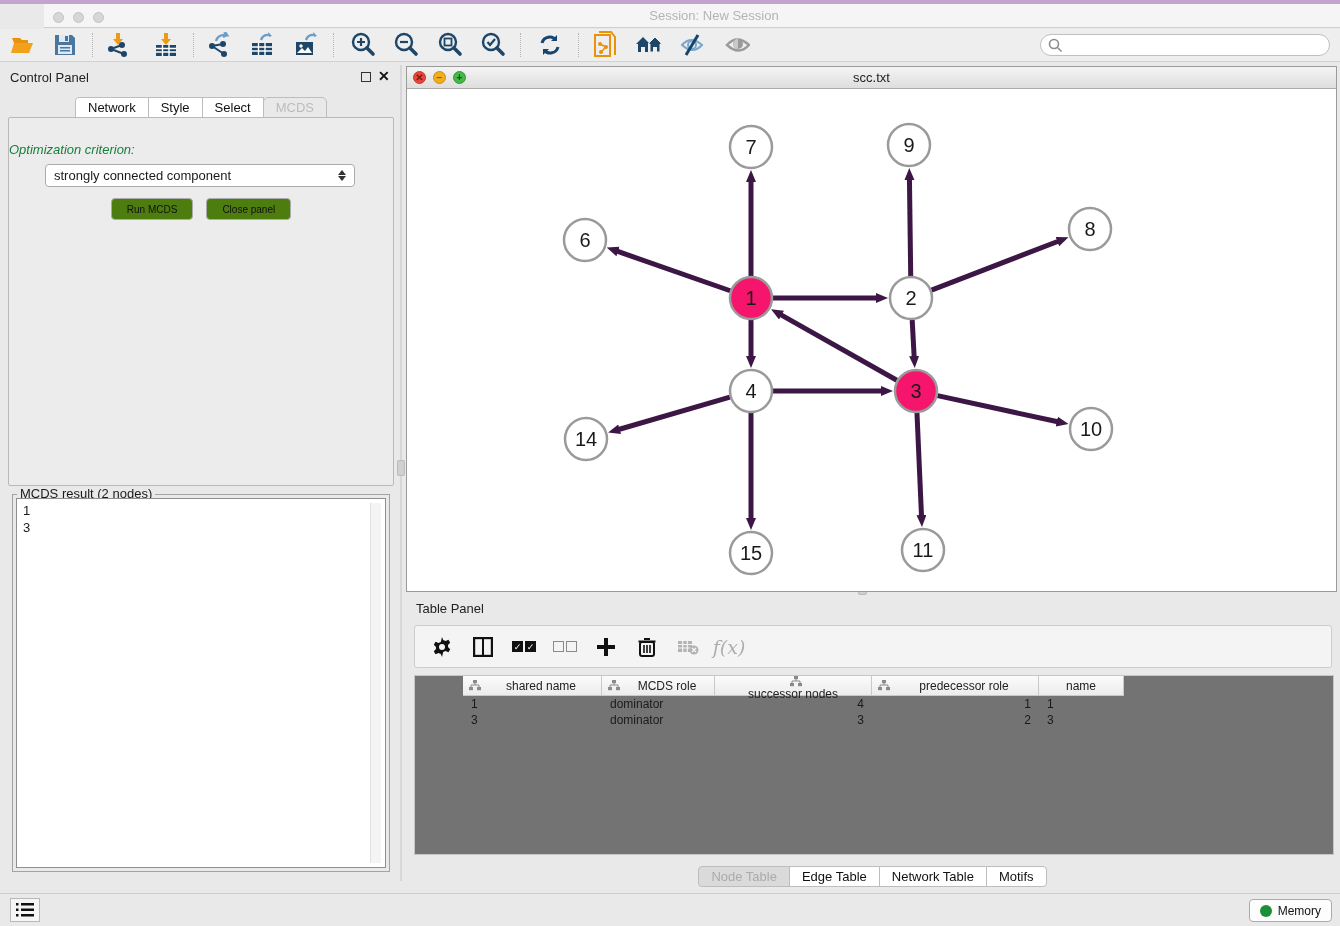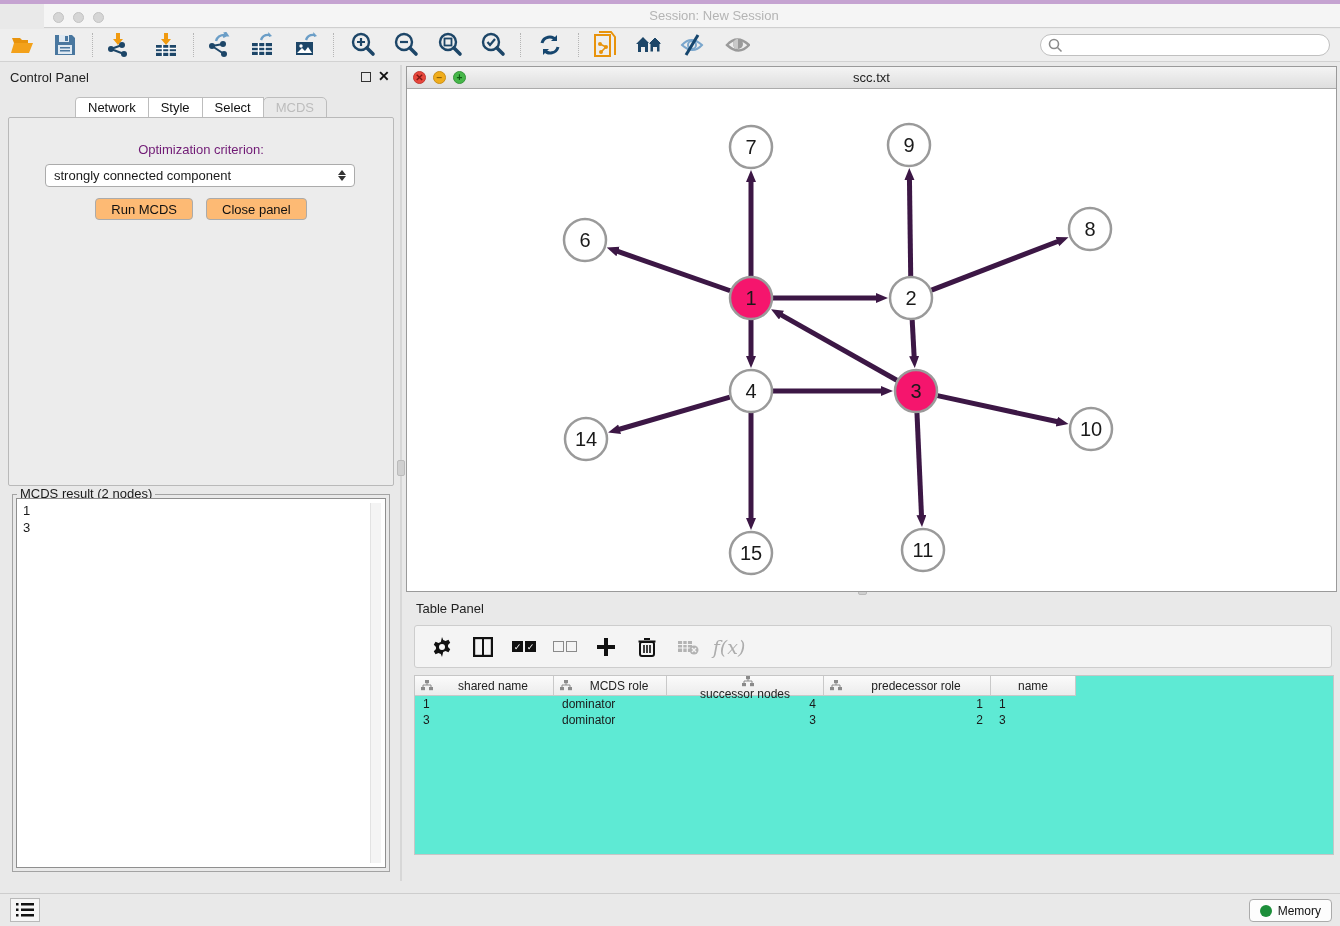--- a/index.html
+++ b/index.html
@@ -22,28 +22,28 @@
   .control-panel { position:absolute; left:0; top:65px; width:402px; height:816px; }
   .panel-head { position:absolute; left:0; top:5px; width:100%; height:18px;padding-left:36px; }
   .panel-head .ph-title { position:absolute; left:10px; top:0; font-size:13px; color:#222; }
   .win-float { position:absolute; top:2px; width:10px; height:10px; border:1.5px solid #333; }
   .win-close { position:absolute; top:-2px; font-size:14px; font-weight:bold; color:#111; }
   .cp-tabs { position:absolute; left:76px; top:32px; display:flex; }
   .tab { height:21px; border:1px solid #bdbdbd; background:#ffffff; color:#111; display:flex; align-items:center; justify-content:center; font-size:13px; padding:0 12px; margin-left:-1px; }
   .tab.first { border-radius:4px 0 0 0; }
   .tab.active { background:#e9e9e9; color:#bcbcbc; border-radius:5px 5px 0 0; }
   .cp-inset { position:absolute; left:8px; top:52px; width:386px; height:369px; background:#ececec; border:1px solid #b9b9b9; border-radius:2px; }
-  .opt-label { position:absolute; left:0; width:100%; top:24px; text-align:center; color:#701a75; }
+  .opt-label { position:absolute; left:0; width:100%; top:24px; text-align:left; color:#15803d;font-style:italic; }
   .criterion { position:absolute; left:36px; top:46px; width:310px; height:23px; background:#fff; border:1px solid #ababab; border-radius:4px; display:flex; align-items:center; padding:0 8px; }
   .criterion .chev { margin-left:auto; display:flex; flex-direction:column; gap:1px; }
   .chev i { width:0; height:0; border-left:4px solid transparent; border-right:4px solid transparent; display:block; }
   .chev .up { border-bottom:5px solid #333; }
   .chev .dn { border-top:5px solid #333; }
   .cp-buttons { position:absolute; left:0; top:80px; width:100%; display:flex; justify-content:center; gap:13px; }
-  .btn { background:#fdba74; border:1px solid #ababab; border-radius:4px; height:22px; padding:0 15px; font-size:13px; display:flex; align-items:center; color:#111; }
+  .btn { background:#4d7c0f; border:1px solid #ababab; border-radius:4px; height:22px; padding:0 15px; font-size:10px; display:flex; align-items:center; color:#111; }
   .result-box { position:absolute; left:12px; top:429px; width:378px; height:378px; border:1px solid #a3a3a3; }
   .result-area { position:absolute; left:3px; top:3px; right:3px; bottom:3px; background:#fff; border:1px solid #8f8f8f; padding:3px 6px; font-size:13px; line-height:17px; white-space:pre; }
   .result-scroll { position:absolute; right:4px; top:4px; bottom:4px; width:11px; background:#f4f4f4; border-left:1px solid #e2e2e2; }
 
   
   .v-split { position:absolute; left:400px; top:65px; width:2px; height:816px; background:#d7d7d7; }
   .v-grab { position:absolute; left:397px; top:460px; width:8px; height:16px; background:#d0d0d0; border:1px solid #bbb; border-radius:2px; }
   .h-grab { position:absolute; left:858px; top:589px; width:9px; height:6px; background:#d0d0d0; border:1px solid #bbb; border-radius:2px; }
 
   
@@ -58,21 +58,21 @@
 
   
   .table-panel { position:absolute; left:406px; top:596px; width:934px; height:294px; }
   .tp-head { position:absolute; left:0; top:5px; width:100%; height:18px; }
   .tp-head .ph-title { position:absolute; left:10px; top:0; color:#222; }
   .tp-toolbar { position:absolute; left:8px; top:29px; width:918px; height:43px; background:#f4f4f4; border:1px solid #cdcdcd; border-radius:3px; display:flex; align-items:center; padding-left:14px; gap:15px; }
   .tpi { display:flex; align-items:center; justify-content:center; width:26px; height:26px; }
   .cb { display:inline-block; width:11px; height:11px; border:1.5px solid #111; margin:0 1px; font-size:9px; line-height:10px; text-align:center; }
   .cb.checked { background:#111; color:#fff; }
   .fx { font-family:"DejaVu Serif", serif; font-style:italic; font-size:19px; color:#adadad; }
-  .tp-table { position:absolute; left:8px; top:79px; width:920px; height:180px; background:#5eead4; border:1px solid #c6c6c6; }
+  .tp-table { position:absolute; left:8px; top:79px; width:920px; height:180px; background:#737373; border:1px solid #c6c6c6;padding-left:48px; }
   .tp-header-row { display:flex; height:20px; }
   .th-cell { height:20px; background:linear-gradient(#fbfbfb,#ececec); border-right:1px solid #c9c9c9; border-bottom:1px solid #c9c9c9; display:flex; align-items:center; font-size:12px; color:#222; position:relative; }
   .th-cell .lbl { flex:1; text-align:center; }
   .th-icon { margin-left:6px; flex:none; }
   .tr-row { display:flex; height:16px; font-size:12px; }
   .td-cell { height:16px; padding:1px 8px 0 8px; overflow:hidden; }
   .tp-tabs { position:absolute; left:0; top:270px; width:100%; display:flex; justify-content:center; }
   .tp-tabs .tab { height:21px; }
   .tp-tabs .tab.active { background:#dadada; color:#ababab; border-radius:4px 0 0 4px; }
   .tp-tabs .tab.last { border-radius:0 4px 4px 0; }
@@ -442,20 +442,26 @@
         </div>
         <div class="tr-row">
           <div class="td-cell" style="width: 139px; text-align: left;">3</div>
           <div class="td-cell" style="width: 113px; text-align: left;">dominator</div>
           <div class="td-cell" style="width: 157px; text-align: right;">3</div>
           <div class="td-cell" style="width: 167px; text-align: right;">2</div>
           <div class="td-cell" style="width: 85px; text-align: left;">3</div>
         </div>
       </div>
   </div>
+  <div class="tp-tabs">
+      <div class="tab active">Node Table</div>
+      <div class="tab">Edge Table</div>
+      <div class="tab">Network Table</div>
+      <div class="tab last">Motifs</div>
+    </div>
 </div>
 
 <div class="statusbar">
   <span class="sb-left-btn">
     <svg width="18" height="14" viewBox="0 0 18 14">
         <g fill="#111">
           <rect x="0" y="0" width="2.5" height="2.5"></rect>
           <rect x="5" y="0" width="13" height="2.5"></rect>
           <rect x="0" y="5.5" width="2.5" height="2.5"></rect>
           <rect x="5" y="5.5" width="13" height="2.5"></rect>

